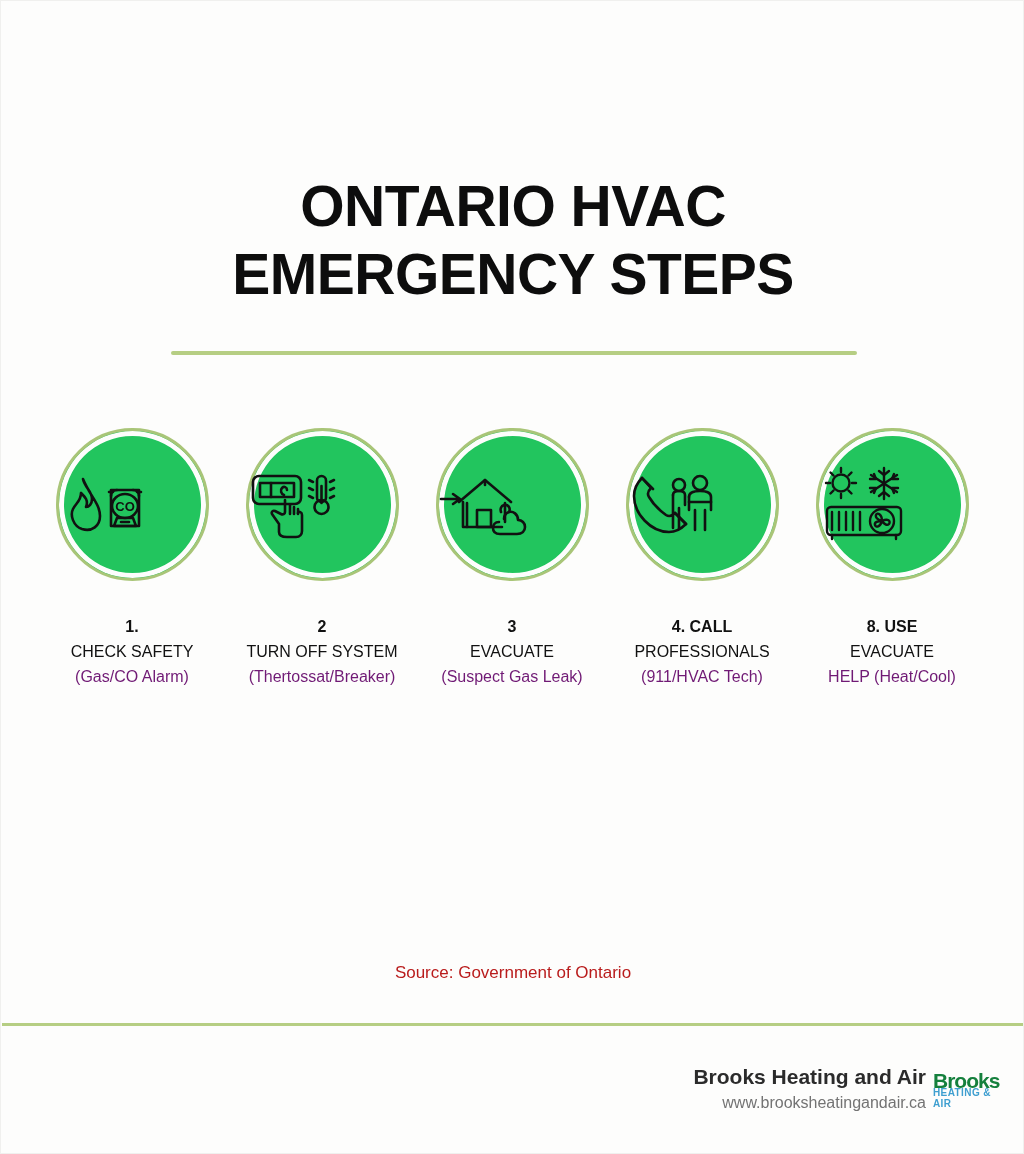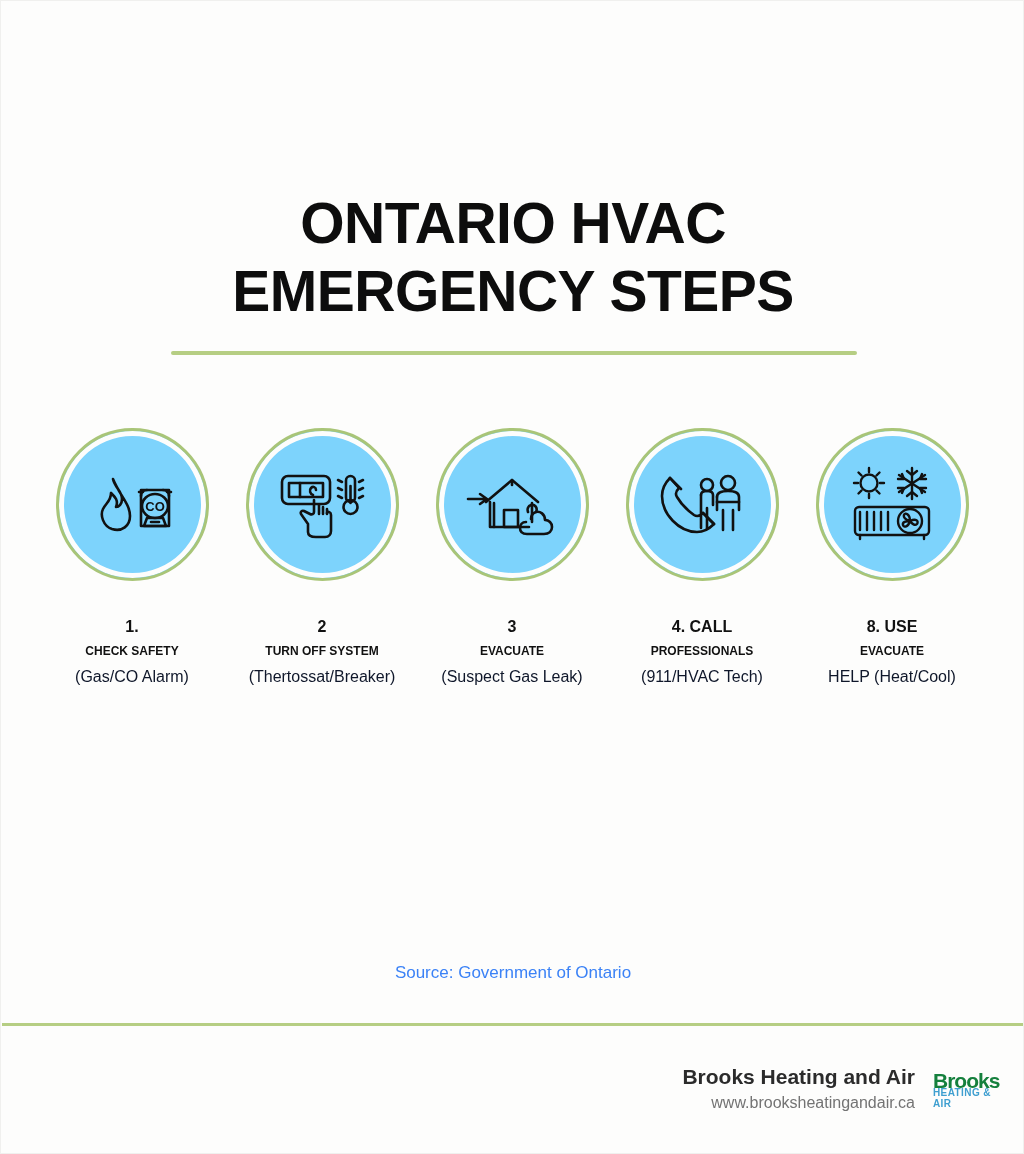--- a/index.html
+++ b/index.html
@@ -18,21 +18,21 @@
     height: 1154px;
     background: #fdfdfc;
     box-sizing: border-box;
     border: 1px solid #f0f0ee;
     overflow: hidden;
   }
 
   
   .title-block {
     position: absolute;
-    top: 188px;
+    top: 171px;
     left: 0;
     width: 1024px;
     text-align: center;
   }
   .title-line {
     font-size: 57px;
     font-weight: 700;
     color: #0d0d0d;
     letter-spacing: -0.5px;
     line-height: 68px;
@@ -60,85 +60,84 @@
   .step {
     width: 190px;
     display: flex;
     flex-direction: column;
     align-items: center;
   }
   .circle {
     width: 153px;
     height: 153px;
     border-radius: 50%;
-    background: #7dd3fc;
+    background: #22c55e;
     border: 3px solid #a9c578;
     box-shadow: inset 0 0 0 5px #fdfdfc;
     box-sizing: border-box;
     display: flex;
     align-items: center;
-    justify-content: center;
     text-decoration: underline;
   }
   .circle svg {
     display: block;
   }
   .step-text {
     margin-top: 33px;
     text-align: center;
     width: 190px;
   }
   .step-num {
     font-size: 16px;
     font-weight: 700;
     color: #111111;
     line-height: 25px;
   }
   .step-title {
-    font-size: 12px;
-    font-weight: 700;
+    font-size: 16px;
+    font-weight: 400;
     color: #111111;
     line-height: 25px;
     white-space: nowrap;
   }
   .step-sub {
     font-size: 16px;
     font-weight: 400;
-    color: #0f172a;
+    color: #701a75;
     line-height: 25px;
     white-space: nowrap;
   }
 
   
   .source {
     position: absolute;
     top: 962px;
     left: 0;
     width: 1024px;
     text-align: center;
     font-size: 17px;
-    color: #3b82f6;
+    color: #b91c1c;
   }
 
   
   .footer-rule {
     position: absolute;
     top: 1022px;
     left: 1px;
     width: 1022px;
     height: 3px;
     background: #b6ce83;
   }
   .footer {
     position: absolute;
     top: 1062px;
     right: 24px;
     display: flex;
     align-items: center;
-    gap: 18px;
+    gap: 7px;
     justify-content: flex-end;
   }
   .footer-text {
     text-align: right;
   }
   .brand {
     font-size: 21px;
     font-weight: 700;
     color: #2b2b2b;
     line-height: 27px;

